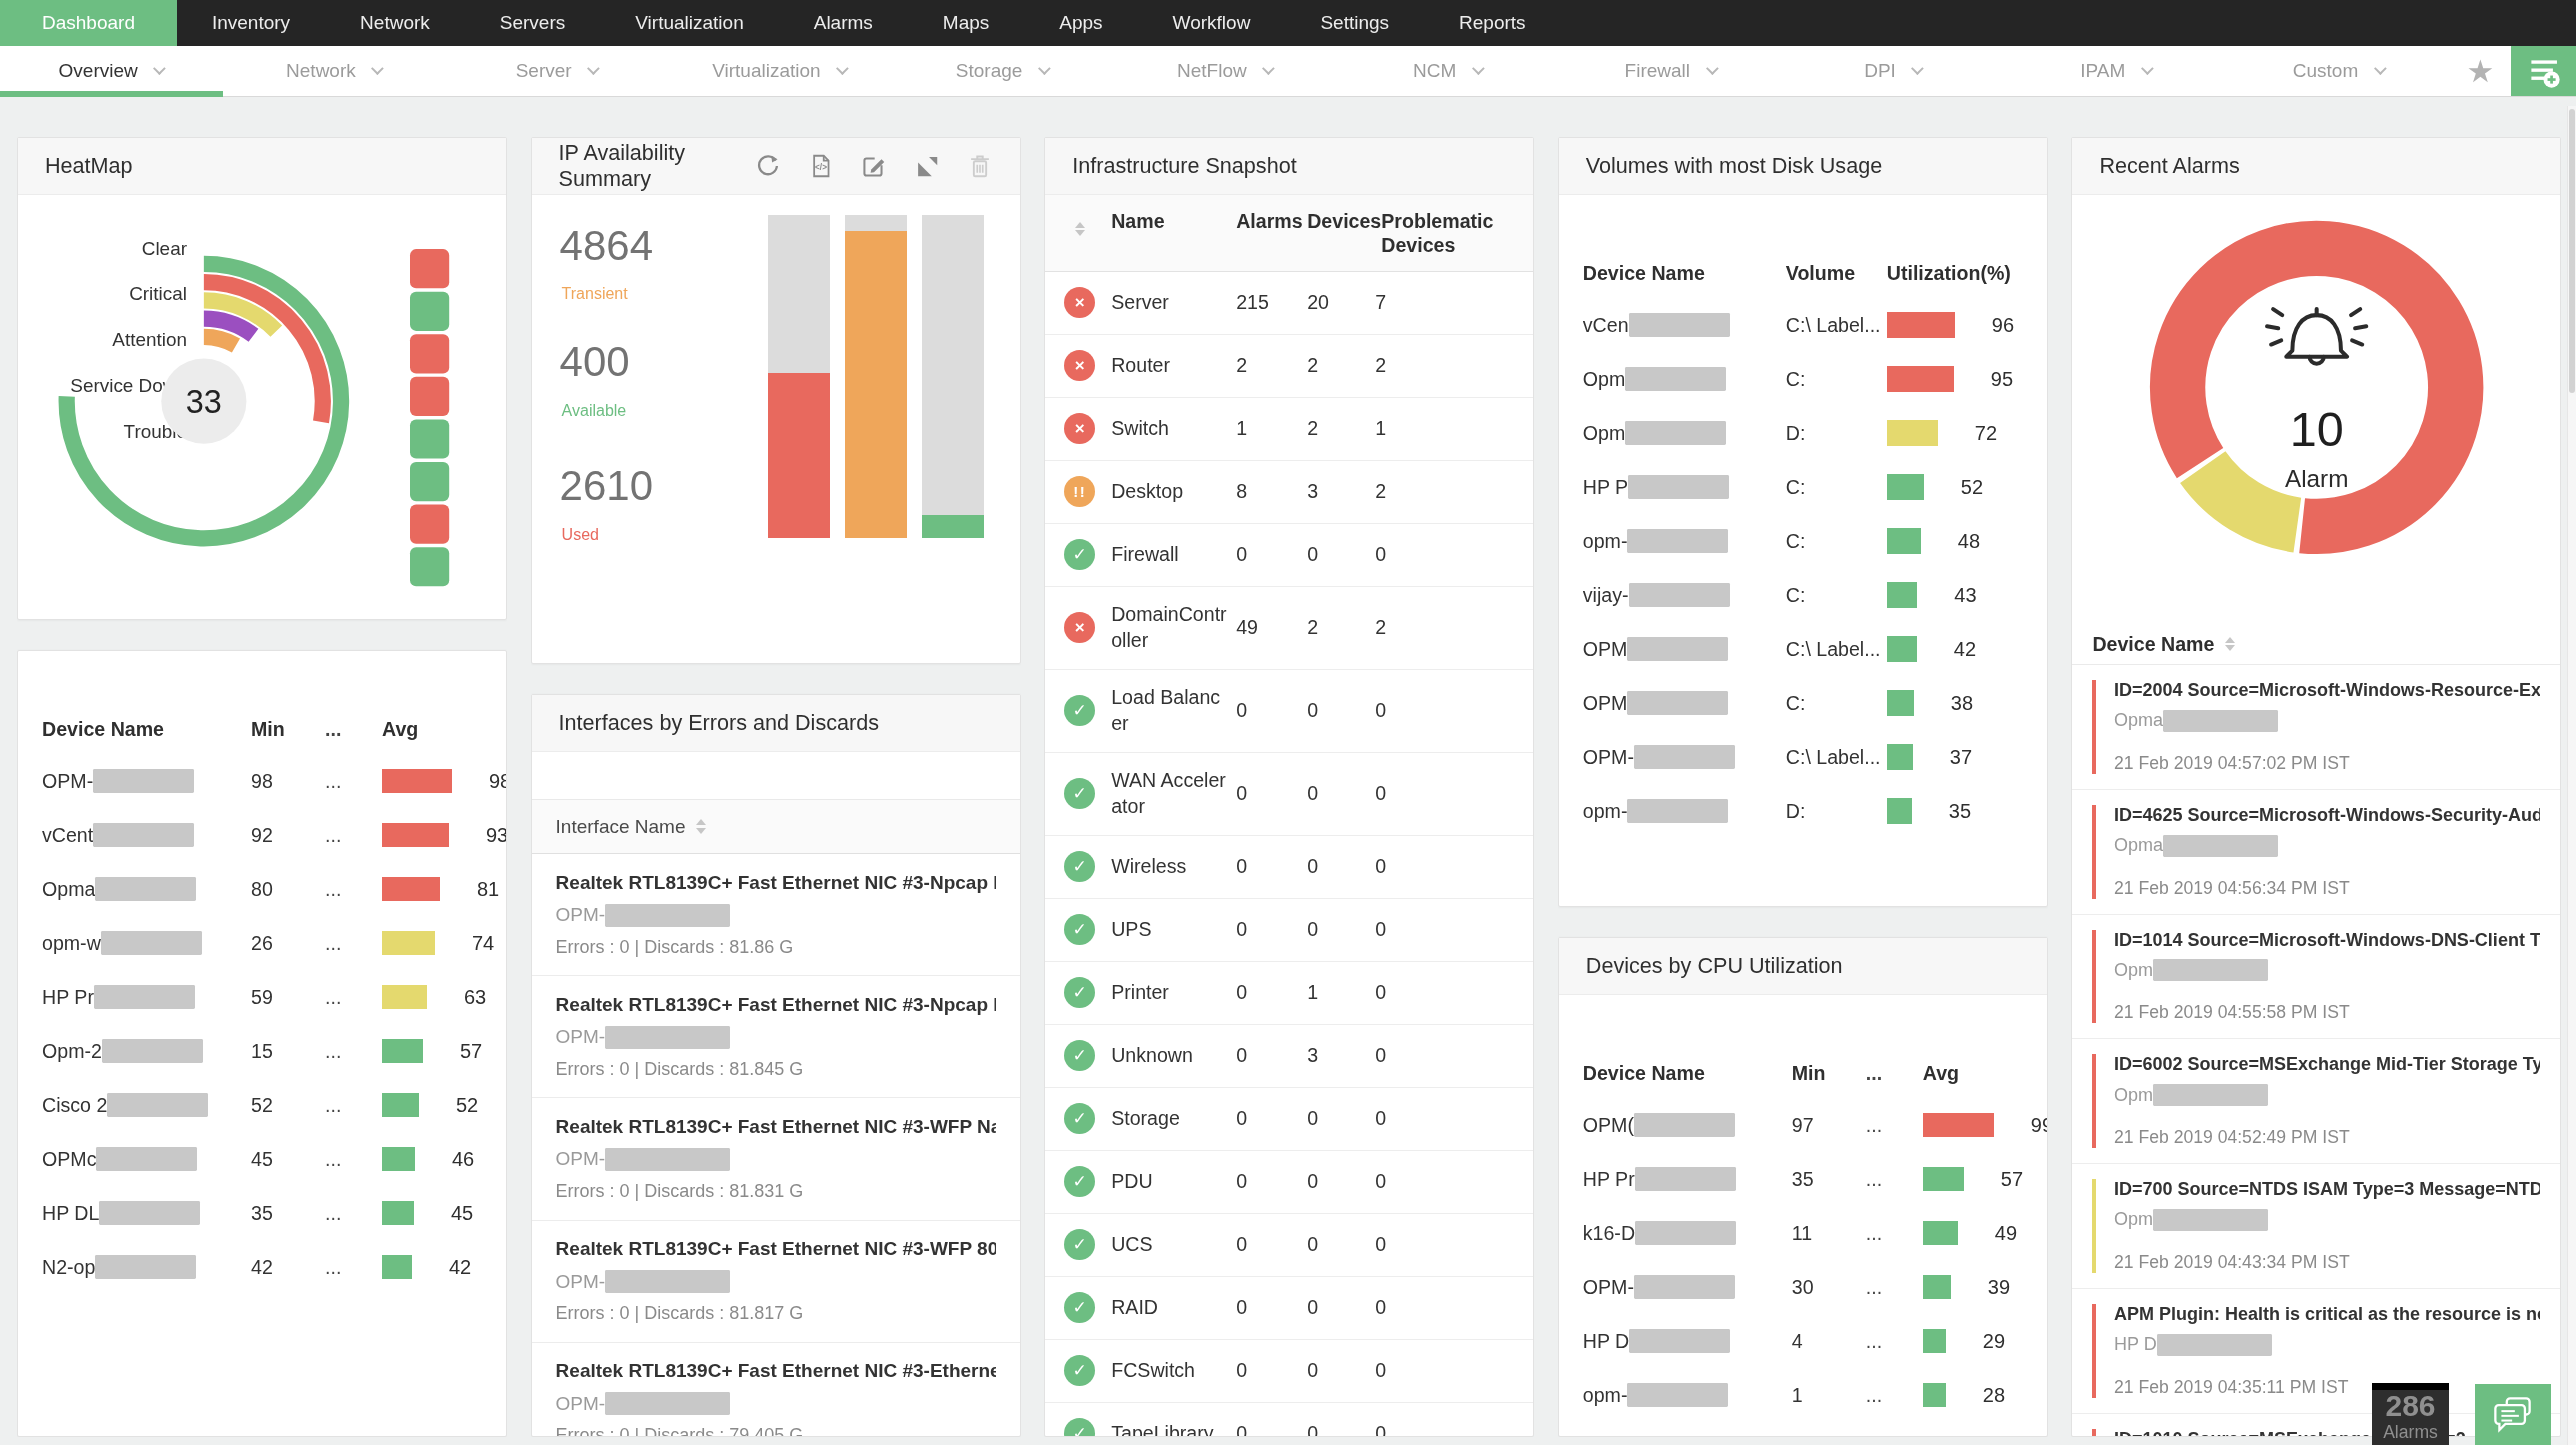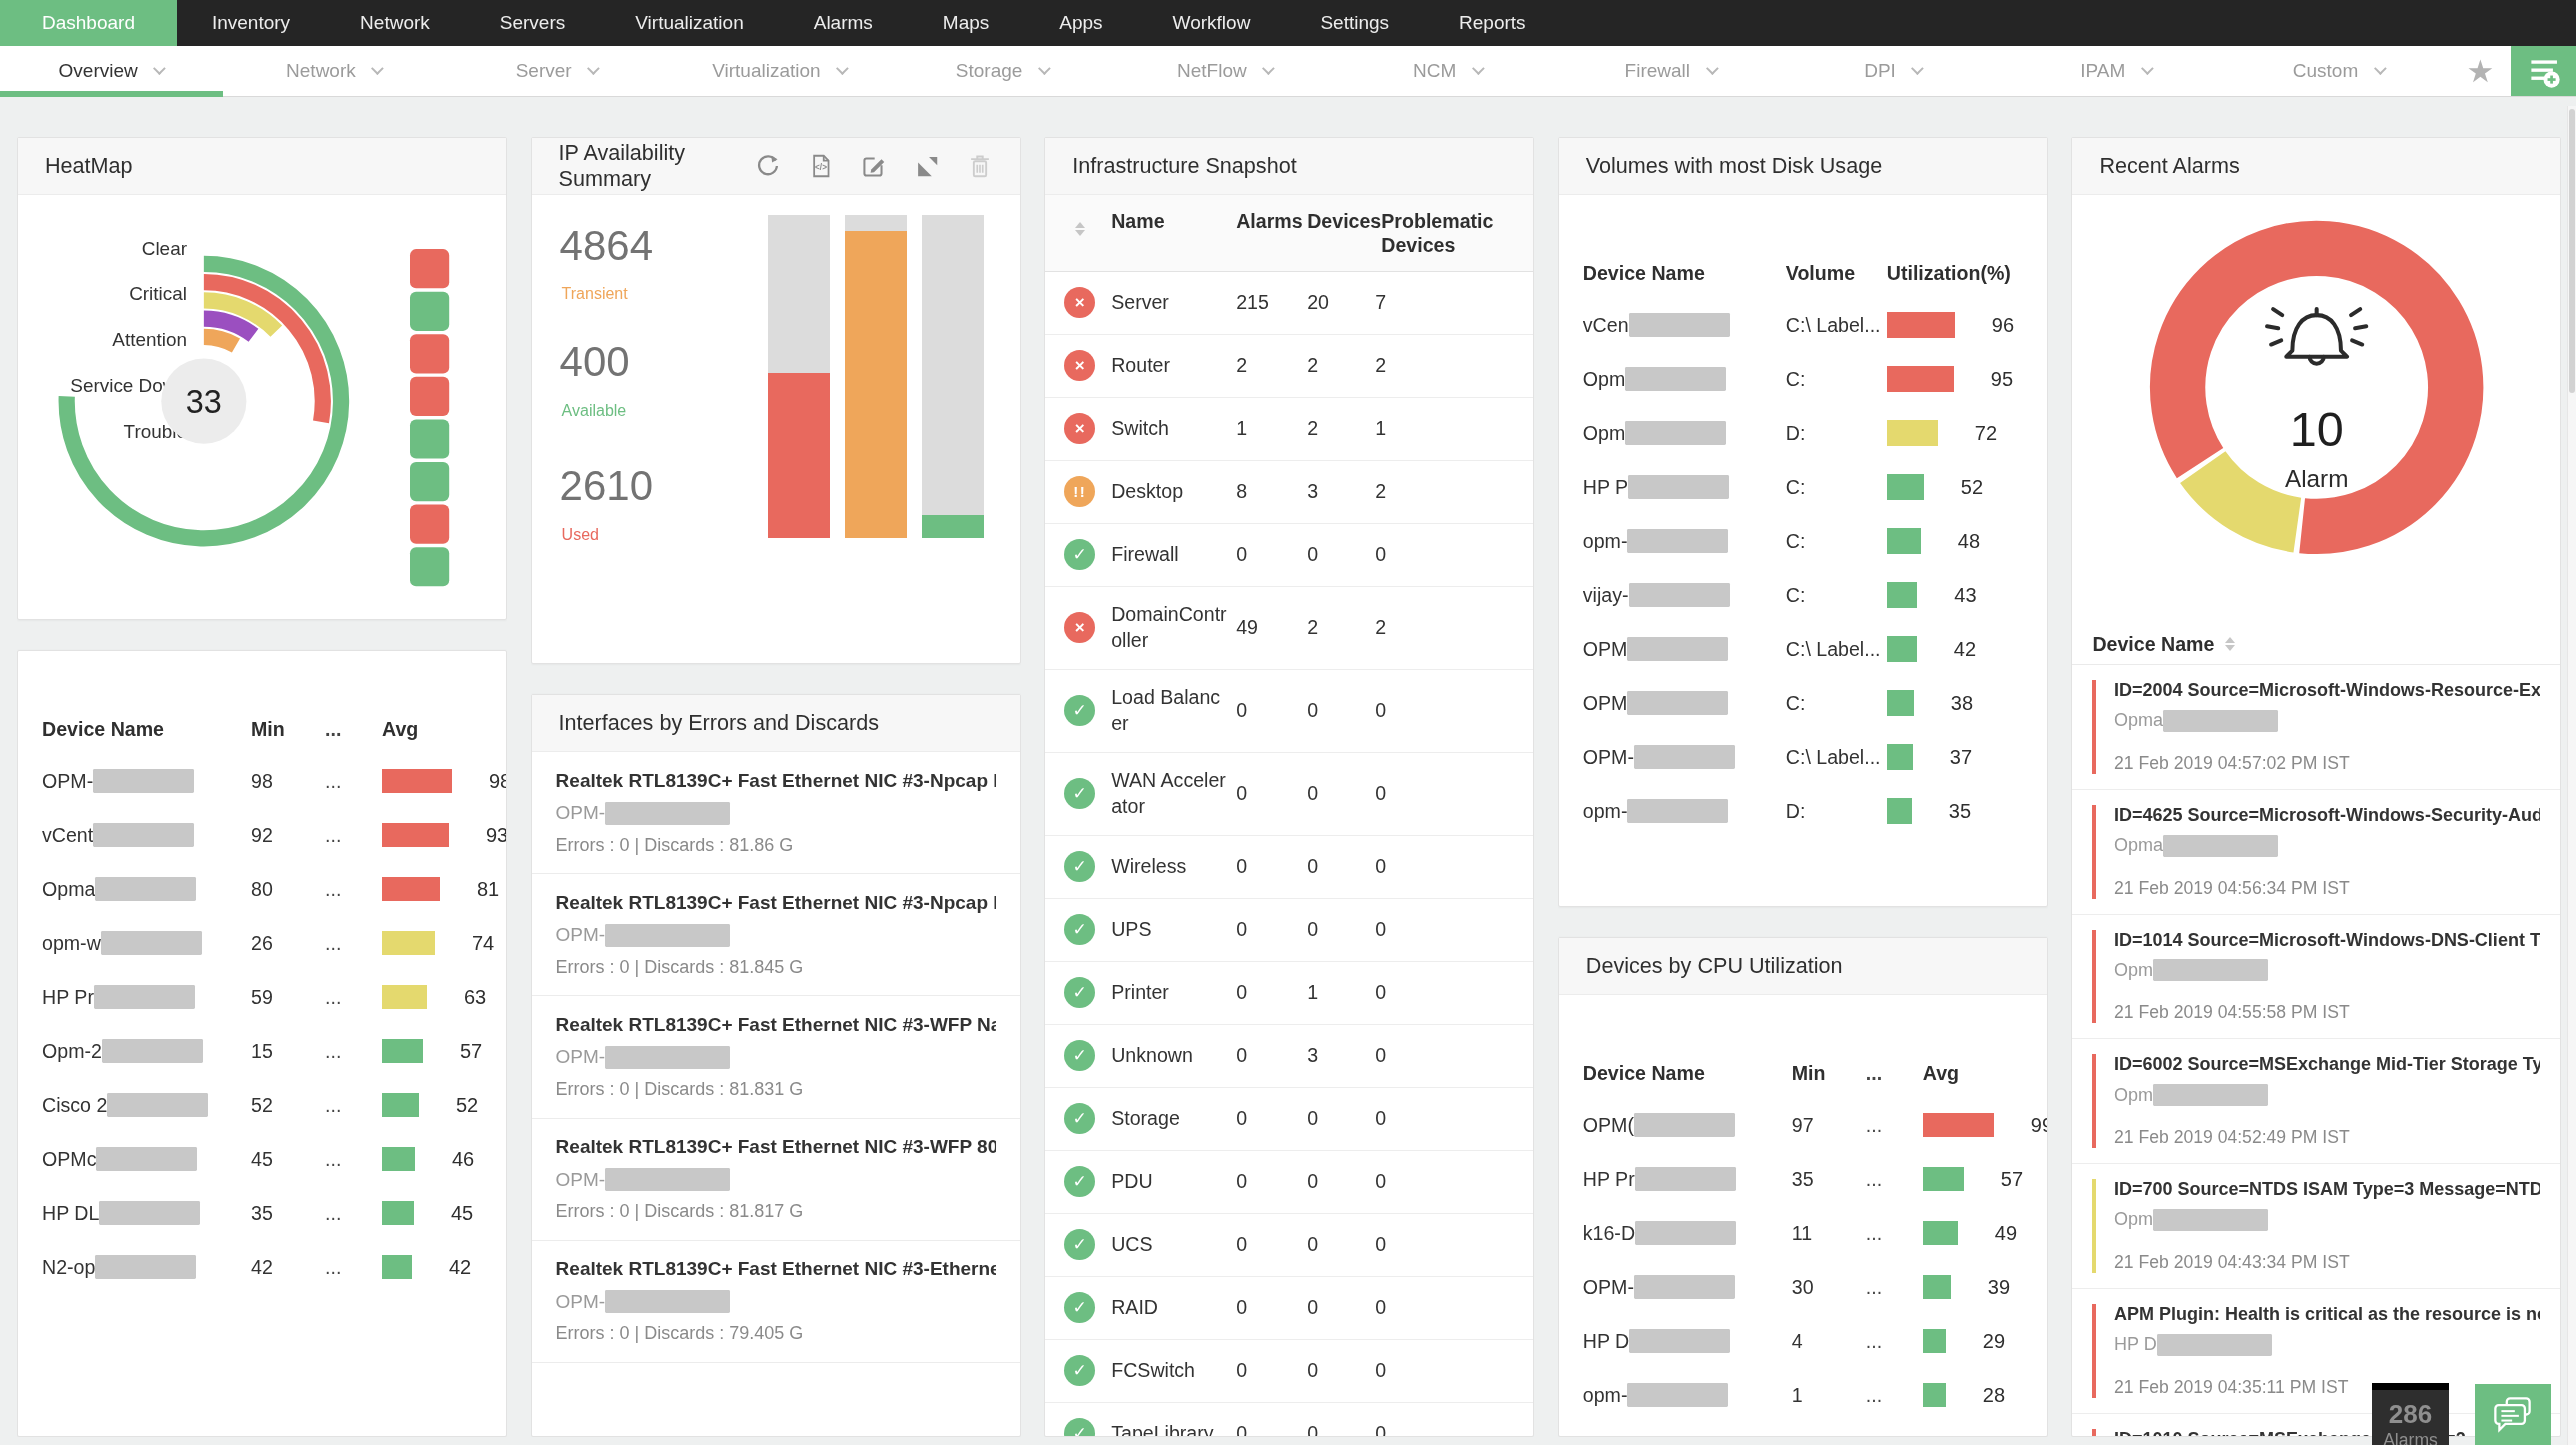--- a/index.html
+++ b/index.html
@@ -79,21 +79,21 @@
   .al-hdr{display:flex;align-items:center;height:41px;margin-top:49px;padding:0 20px;font-size:19.6px;font-weight:bold;color:#2f2f2f;border-bottom:0.7px solid #eaeaea}
   .al-row{padding:15px 20px;border-bottom:0.7px solid #ededed}
   .al-in{border-left:4.7px solid;padding-left:17.6px}
   .al-t{font-size:18px;font-weight:bold;color:#333;white-space:nowrap;overflow:hidden}
   .al-d{margin-top:8.8px;display:flex;align-items:center;font-size:18px;color:#9a9a9a}
   .al-d .redact{width:115px;height:22px}
   .al-time{margin-top:21px;font-size:17.6px;color:#8a8a8a}
 
   
   .alarm-badge{position:absolute;left:2372px;top:1383px;width:77px;height:63px;background:#2e2e2e;border-top:7.4px solid #000;text-align:center;cursor:pointer}
-  .alarm-badge .n{font-size:26px;font-weight:bold;color:#8f8f8f;line-height:32px;margin-top:8px}
+  .alarm-badge .n{font-size:30px;font-weight:bold;color:#8f8f8f;line-height:32px;margin-top:0}
   .alarm-badge .l{font-size:17.6px;color:#8f8f8f}
   .chat-btn{position:absolute;left:2475px;top:1384px;width:76px;height:61px;background:#6dbe82;display:flex;align-items:center;justify-content:center;cursor:pointer}
   .pagebar{position:absolute;right:0;top:106px;bottom:0;width:9.5px;background:#f6f6f6;border-left:0.7px solid #e6e6e6}
   .pagebar .thumb{margin:2.7px 1.4px 0;height:284px;background:#d2d2d2;border-radius:4px}
 </style>
 </head>
 <body>
 
 <div class="topnav" id="topnav">
     <div class="nav-item active">Dashboard</div>
@@ -381,20 +381,27 @@
           <div class="ip-track" style="left: 390px;">
             <div class="ip-fill" style="height: 7%; background: rgb(109, 190, 130);"></div>
           </div>
         </div>
     </div>
     <div class="card grow">
       <div class="card-h">
         <span>Interfaces by Errors and Discards</span>
       </div>
       <div class="card-b" id="interfaces-body">
+          <div class="if-sub">
+            <span>Interface Name</span>
+            <span class="sorticon">
+              <i class="up"></i>
+              <i class="dn"></i>
+            </span>
+          </div>
           <div class="if-row">
             <div class="if-t">Realtek RTL8139C+ Fast Ethernet NIC #3-Npcap Pack...</div>
             <div class="if-d">
               <span>OPM-</span>
               <span class="redact" style="width: 125px; height: 23px;"></span>
             </div>
             <div class="if-s">Errors : 0 | Discards : 81.86 G</div>
           </div>
           <div class="if-row">
             <div class="if-t">Realtek RTL8139C+ Fast Ethernet NIC #3-Npcap Pack...</div>

